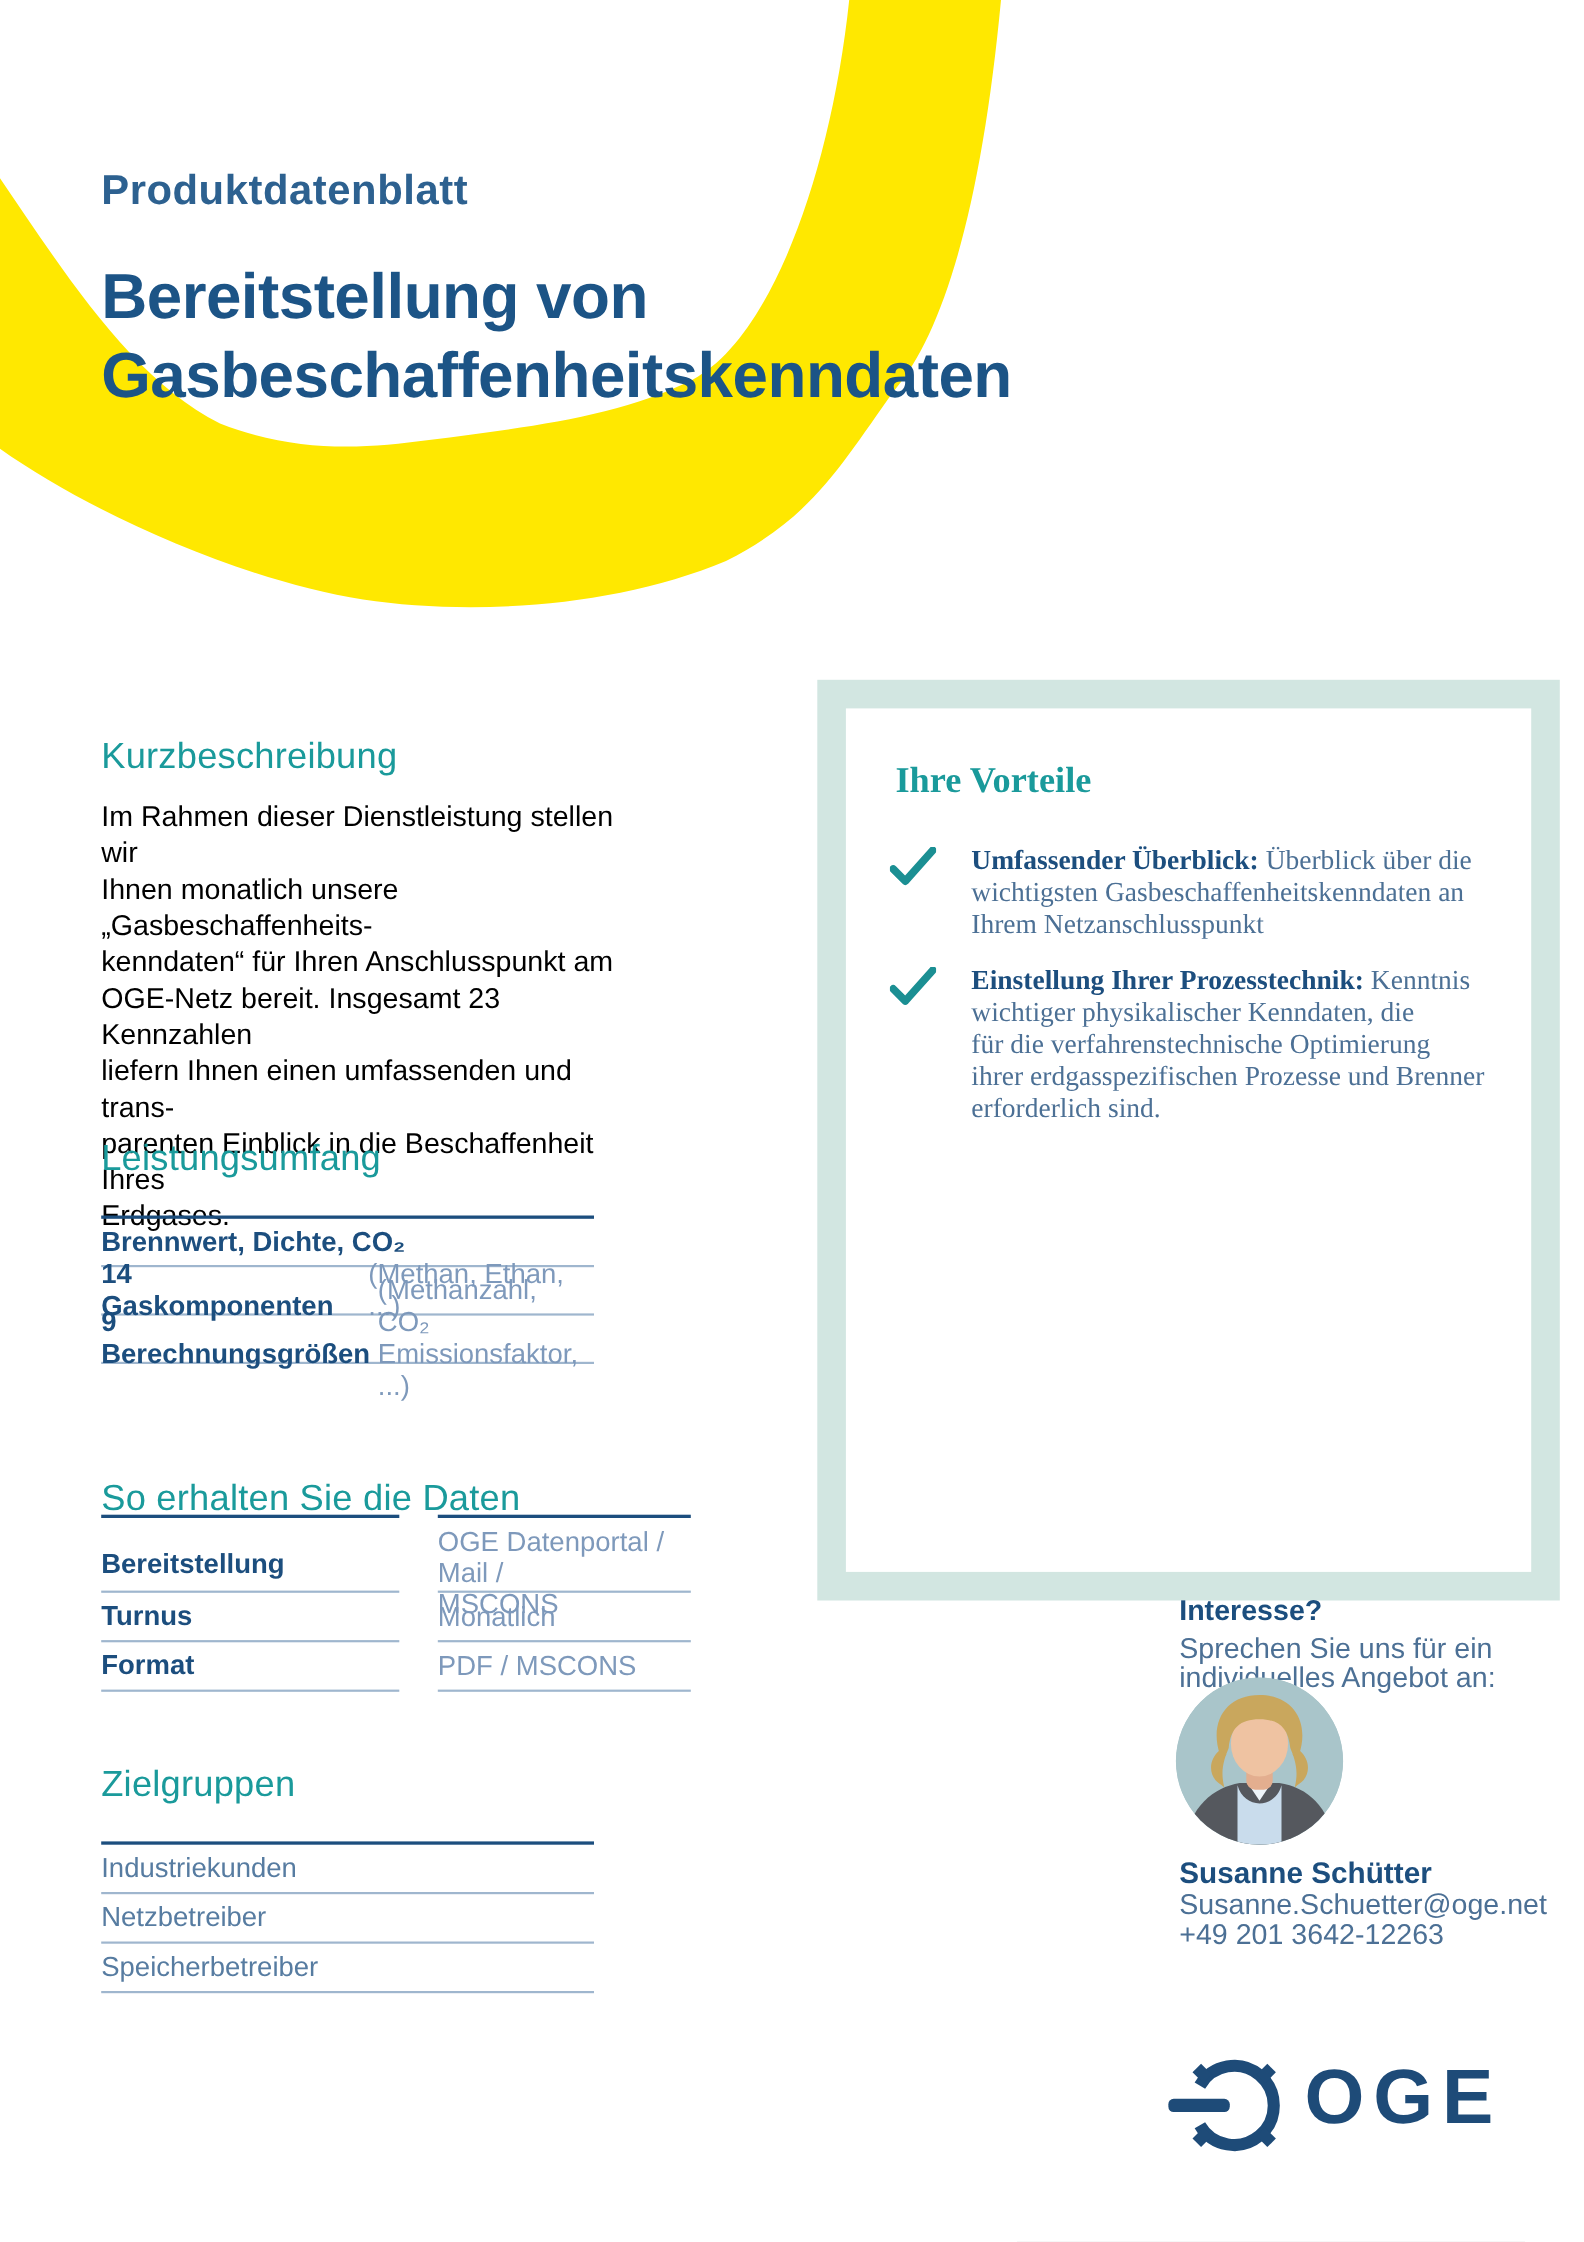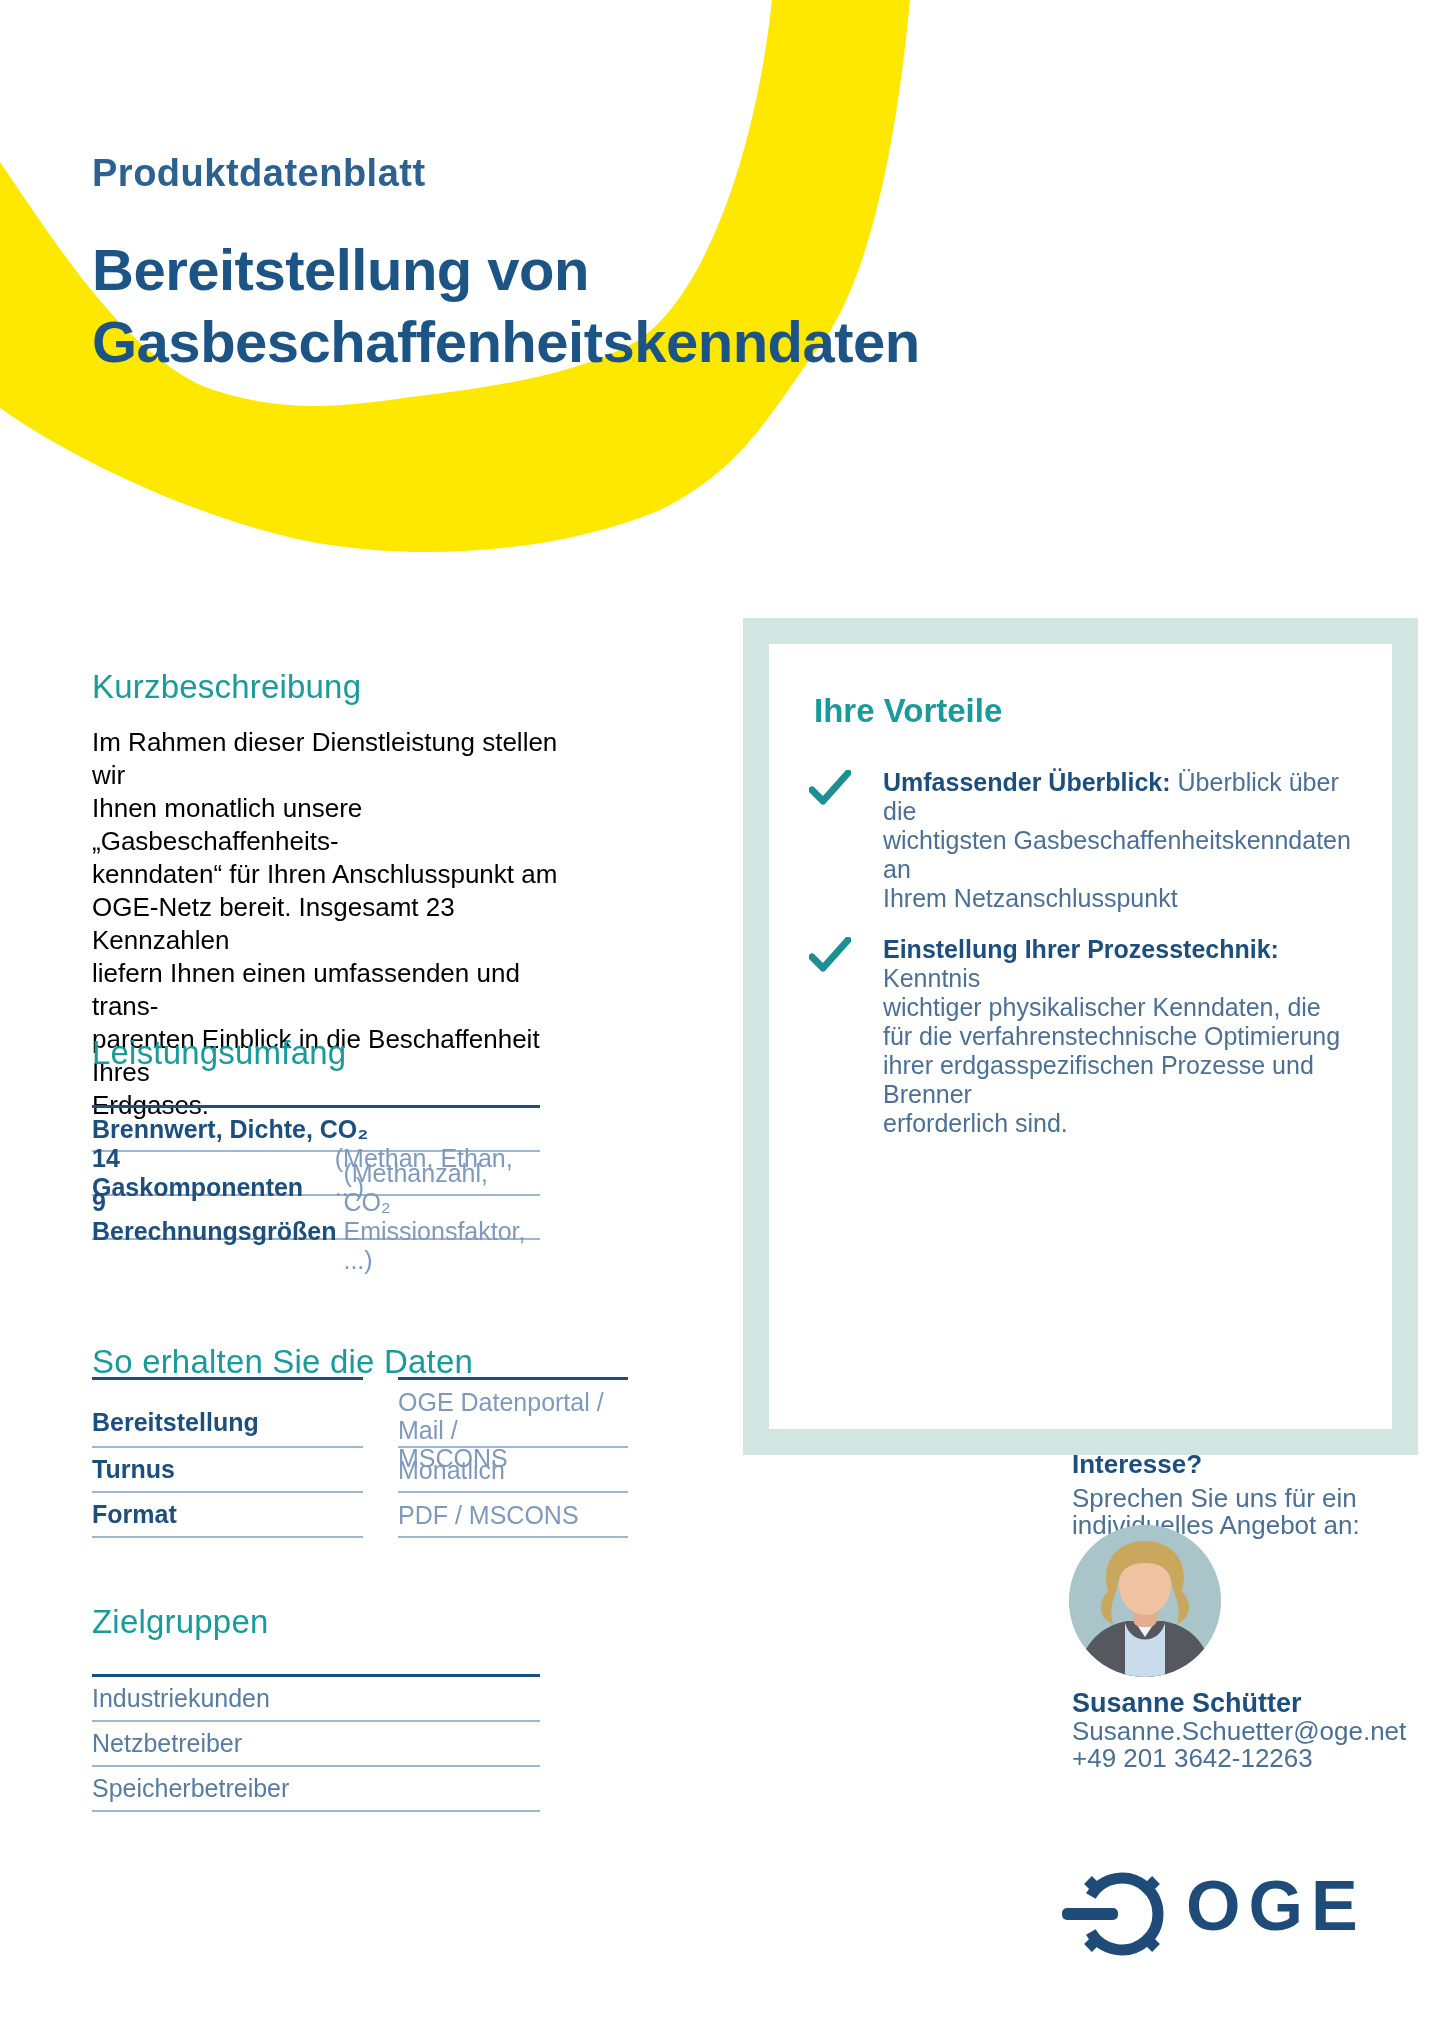--- a/index.html
+++ b/index.html
@@ -32,21 +32,21 @@
   .t2 .r2,.t2 .r3{height:43px;}
   .t2c1 .t2cell{font-weight:700;color:#1c4e7e;align-items:center;}
   .t2c1 .r1{align-items:flex-start;padding-top:28px;box-sizing:border-box;}
   .t2c2 .t2cell{color:#7e99bb;white-space:pre-line;line-height:28px;}
   .t2c2 .r1{align-items:flex-start;padding-top:8px;box-sizing:border-box;}
 
   .ziel-h{left:92px;top:1603px;}
   .t3{top:1674px;}
   .t3 .trow{height:43px;color:#577ca1;}
 
-  .vbox{left:743px;top:618px;width:675px;height:837px;border:26px solid #d2e6e1;box-sizing:border-box;background:#ffffff;}
+  .vbox{left:743px;top:618px;width:675px;height:837px;border:26px solid #d2e6e1;box-sizing:border-box;background:#ffffff;font-family:Liberation Serif, serif;}
   .vbox-h{position:absolute;left:45px;top:48px;font-size:33px;font-weight:700;color:#1a9a9b;}
   .bullets{position:absolute;left:40px;top:124px;width:560px;}
   .bullet{display:flex;margin-bottom:22px;}
   .check{flex:0 0 42px;margin-right:32px;padding-top:2px;}
   .btext{font-size:25px;line-height:29px;color:#4c7095;white-space:pre-line;}
   .btext b{color:#1c4e7e;font-weight:700;}
 
   .interesse{left:1072px;top:1424px;font-size:26px;line-height:27px;color:#4c7095;white-space:pre-line;}
   .interesse .bold{font-weight:700;color:#1c4e7e;display:block;margin-bottom:7px;}
   .avatar{left:1069px;top:1525px;width:152px;height:152px;border-radius:50%;overflow:hidden;background:#a9c5ca;}

